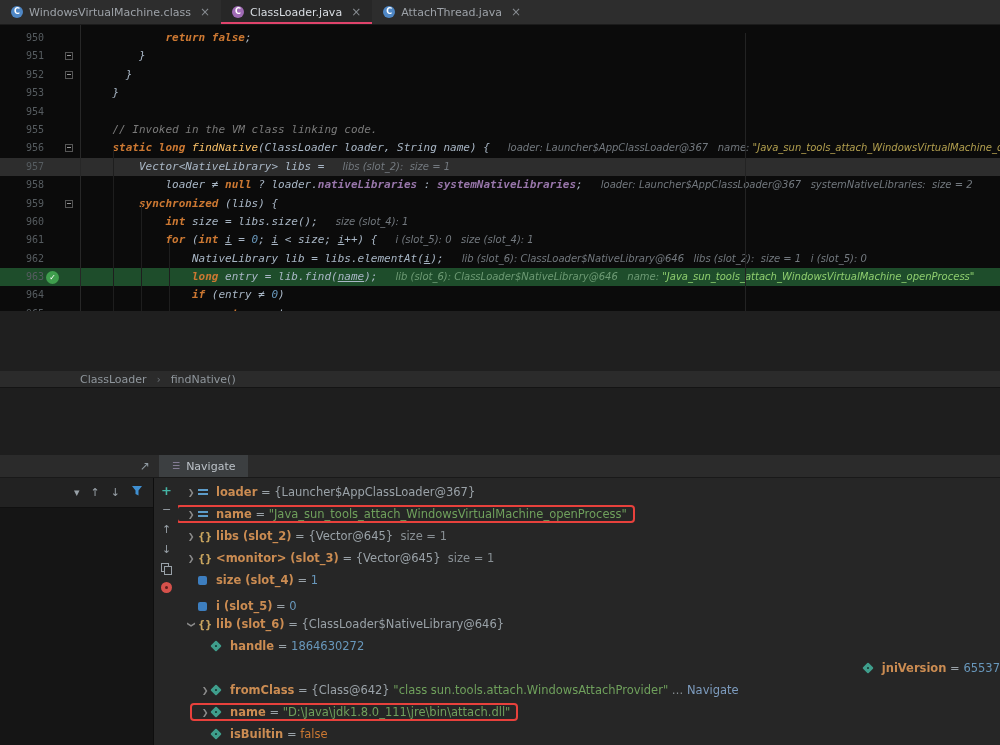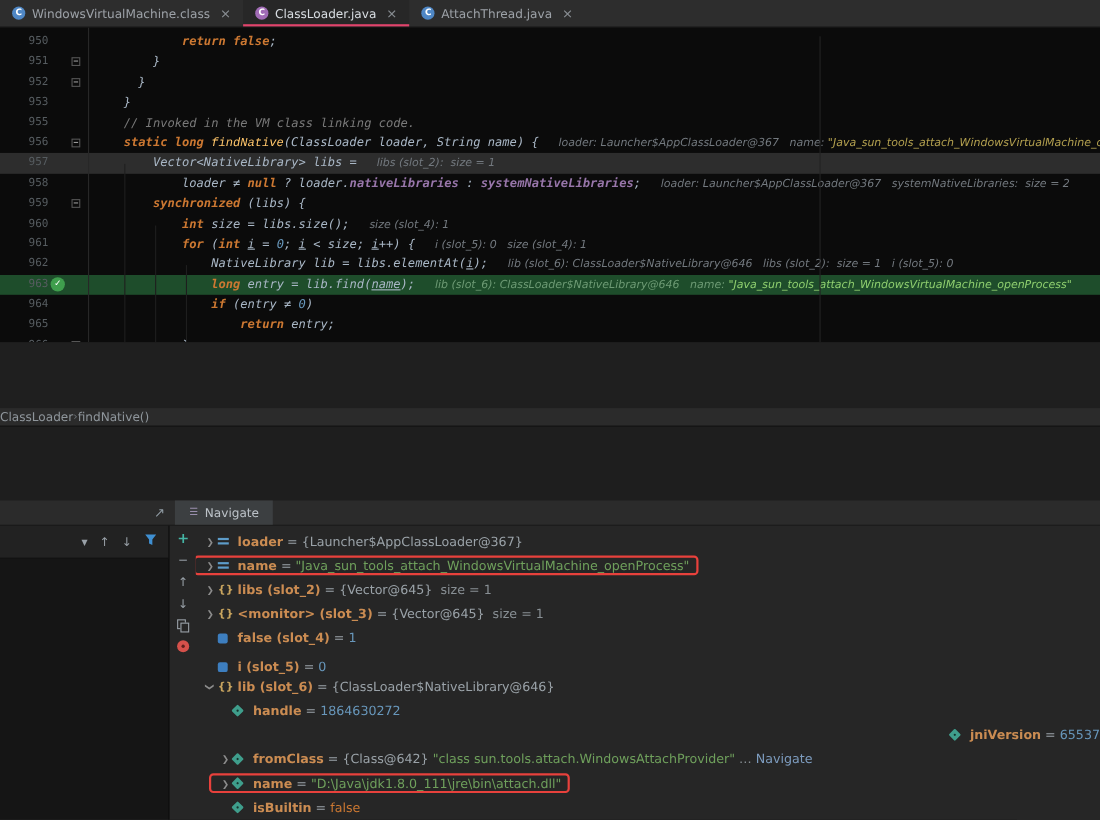--- a/index.html
+++ b/index.html
@@ -41,21 +41,21 @@
   .sg-n{color:#6897bb;}
   .sg-u{color:#a9b7c6;text-decoration:underline;}
   .hint{font-family:"DejaVu Sans",sans-serif;font-size:10px;margin-left:18px;}
   .sg-h{color:#73797f;}
   .sg-hs{color:#b3a04f;}
   .sg-he{color:#6d9a74;}
   .sg-hse{color:#8fcf6f;}
 
   
   .breadcrumbs{position:absolute;top:371px;left:0;width:1000px;height:16px;background:#2b2b2b;
-               display:flex;align-items:center;gap:0;box-sizing:border-box;
+               display:flex;align-items:center;gap:10px;padding-left:80px;box-sizing:border-box;
                font-size:11px;color:#8f969c;}
   .bc-sep{color:#6d7378;font-size:10px;}
 
   
   .gapband{position:absolute;top:387px;left:0;width:1000px;height:68px;background:#1e1e1e;
            border-top:1px solid #141414;box-sizing:border-box;}
 
   
   .dbg-header{position:absolute;top:455px;left:0;width:1000px;height:23px;background:#2b2b2b;
               border-bottom:1px solid #191919;box-sizing:border-box;display:flex;align-items:center;}
@@ -127,20 +127,21 @@
       <span class="tab-x">×</span>
     </div>
   </div>
 
 <div class="editor">
   <div class="lines">
       <div class="cl"><span class="ln">950</span><span class="ct"><span class="sg-k">            return false</span><span class="sg-d">;</span></span></div>
       <div class="cl"><span class="ln">951</span><span class="fold"></span><span class="ct"><span class="sg-d">        }</span></span></div>
       <div class="cl"><span class="ln">952</span><span class="fold"></span><span class="ct"><span class="sg-d">      }</span></span></div>
       <div class="cl"><span class="ln">953</span><span class="ct"><span class="sg-d">    }</span></span></div>
+      <div class="cl"><span class="ln">954</span><span class="ct"></span></div>
       <div class="cl"><span class="ln">955</span><span class="ct"><span class="sg-c">    // Invoked in the VM class linking code.</span></span></div>
       <div class="cl"><span class="ln">956</span><span class="fold"></span><span class="ct"><span class="sg-k">    static long </span><span class="sg-m">findNative</span><span class="sg-d">(ClassLoader loader, String name) {</span><span class="hint"><span class="sg-h">loader: Launcher$AppClassLoader@367   name: </span><span class="sg-hs">"Java_sun_tools_attach_WindowsVirtualMachine_openProcess"</span></span></span></div>
       <div class="cl caret"><span class="ln">957</span><span class="ct"><span class="sg-d">        Vector&lt;NativeLibrary&gt; libs =</span><span class="hint"><span class="sg-h">libs (slot_2):  size = 1</span></span></span></div>
       <div class="cl"><span class="ln">958</span><span class="ct"><span class="sg-d">            loader ≠ </span><span class="sg-k">null</span><span class="sg-d"> ? loader.</span><span class="sg-f">nativeLibraries</span><span class="sg-d"> : </span><span class="sg-f">systemNativeLibraries</span><span class="sg-d">;</span><span class="hint"><span class="sg-h">loader: Launcher$AppClassLoader@367   systemNativeLibraries:  size = 2</span></span></span></div>
       <div class="cl"><span class="ln">959</span><span class="fold"></span><span class="ct"><span class="sg-k">        synchronized </span><span class="sg-d">(libs) {</span></span></div>
       <div class="cl"><span class="ln">960</span><span class="ct"><span class="sg-k">            int </span><span class="sg-d">size = libs.size();</span><span class="hint"><span class="sg-h">size (slot_4): 1</span></span></span></div>
       <div class="cl"><span class="ln">961</span><span class="ct"><span class="sg-k">            for </span><span class="sg-d">(</span><span class="sg-k">int </span><span class="sg-u">i</span><span class="sg-d"> = </span><span class="sg-n">0</span><span class="sg-d">; </span><span class="sg-u">i</span><span class="sg-d"> &lt; size; </span><span class="sg-u">i</span><span class="sg-d">++) {</span><span class="hint"><span class="sg-h">i (slot_5): 0   size (slot_4): 1</span></span></span></div>
       <div class="cl"><span class="ln">962</span><span class="ct"><span class="sg-d">                NativeLibrary lib = libs.elementAt(</span><span class="sg-u">i</span><span class="sg-d">);</span><span class="hint"><span class="sg-h">lib (slot_6): ClassLoader$NativeLibrary@646   libs (slot_2):  size = 1   i (slot_5): 0</span></span></span></div>
       <div class="cl exec"><span class="ln">963</span><span class="badge">✓</span><span class="ct"><span class="sg-k">                long </span><span class="sg-d">entry = lib.find(</span><span class="sg-u">name</span><span class="sg-d">);</span><span class="hint"><span class="sg-he">lib (slot_6): ClassLoader$NativeLibrary@646   name: </span><span class="sg-hse">"Java_sun_tools_attach_WindowsVirtualMachine_openProcess"</span></span></span></div>
       <div class="cl"><span class="ln">964</span><span class="ct"><span class="sg-k">                if </span><span class="sg-d">(entry ≠ </span><span class="sg-n">0</span><span class="sg-d">)</span></span></div>
@@ -202,21 +203,21 @@
       <div class="vrow" style="padding-left: 6px;">
         <span class="vbox annotated"><span class="chev right">❯</span><span class="ic ic-param"><i></i><i></i></span><span class="vname">name</span><span class="veq"> = </span><span class="vv-str">"Java_sun_tools_attach_WindowsVirtualMachine_openProcess"</span></span>
       </div>
       <div class="vrow" style="padding-left: 6px;">
         <span class="vbox"><span class="chev right">❯</span><span class="ic ic-braces">{}</span><span class="vname">libs (slot_2)</span><span class="veq"> = </span><span class="vv-val">{Vector@645}</span><span class="vv-meta">  size = 1</span></span>
       </div>
       <div class="vrow" style="padding-left: 6px;">
         <span class="vbox"><span class="chev right">❯</span><span class="ic ic-braces">{}</span><span class="vname">&lt;monitor&gt; (slot_3)</span><span class="veq"> = </span><span class="vv-val">{Vector@645}</span><span class="vv-meta">  size = 1</span></span>
       </div>
       <div class="vrow" style="padding-left: 6px;">
-        <span class="vbox"><span class="chev none">❯</span><span class="ic ic-prim"><i></i></span><span class="vname">false (slot_4)</span><span class="veq"> = </span><span class="vv-num">1</span></span>
+        <span class="vbox"><span class="chev none">❯</span><span class="ic ic-prim"><i></i></span><span class="vname">size (slot_4)</span><span class="veq"> = </span><span class="vv-num">1</span></span>
       </div>
       <div class="vrow" style="padding-left: 6px; align-items: flex-end;">
         <span class="vbox"><span class="chev none">❯</span><span class="ic ic-prim"><i></i></span><span class="vname">i (slot_5)</span><span class="veq"> = </span><span class="vv-num">0</span></span>
       </div>
       <div class="vrow" style="padding-left: 6px;">
         <span class="vbox"><span class="chev down">❯</span><span class="ic ic-braces">{}</span><span class="vname">lib (slot_6)</span><span class="veq"> = </span><span class="vv-val">{ClassLoader$NativeLibrary@646}</span></span>
       </div>
       <div class="vrow" style="padding-left: 20px;">
         <span class="vbox"><span class="chev none">❯</span><span class="ic ic-field"><i></i></span><span class="vname">handle</span><span class="veq"> = </span><span class="vv-num">1864630272</span></span>
       </div>

